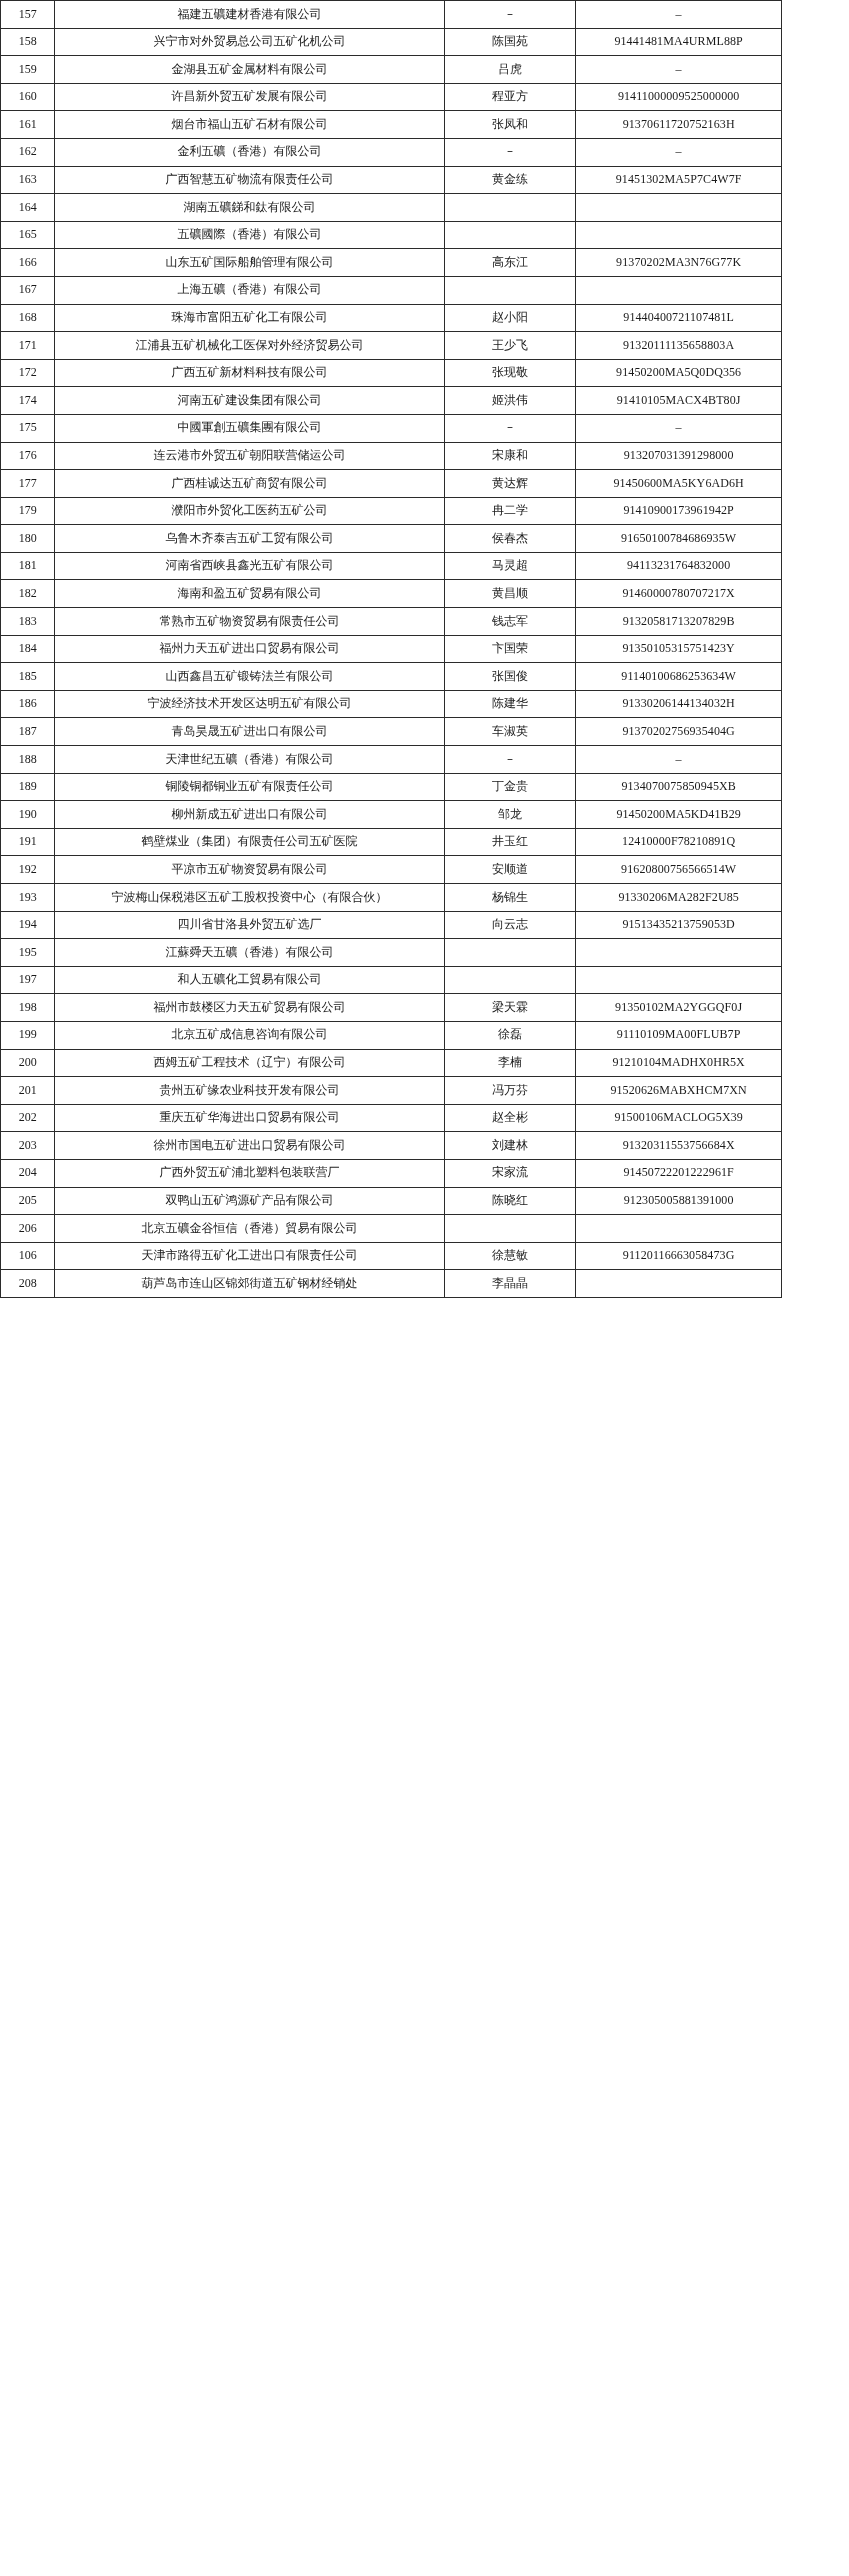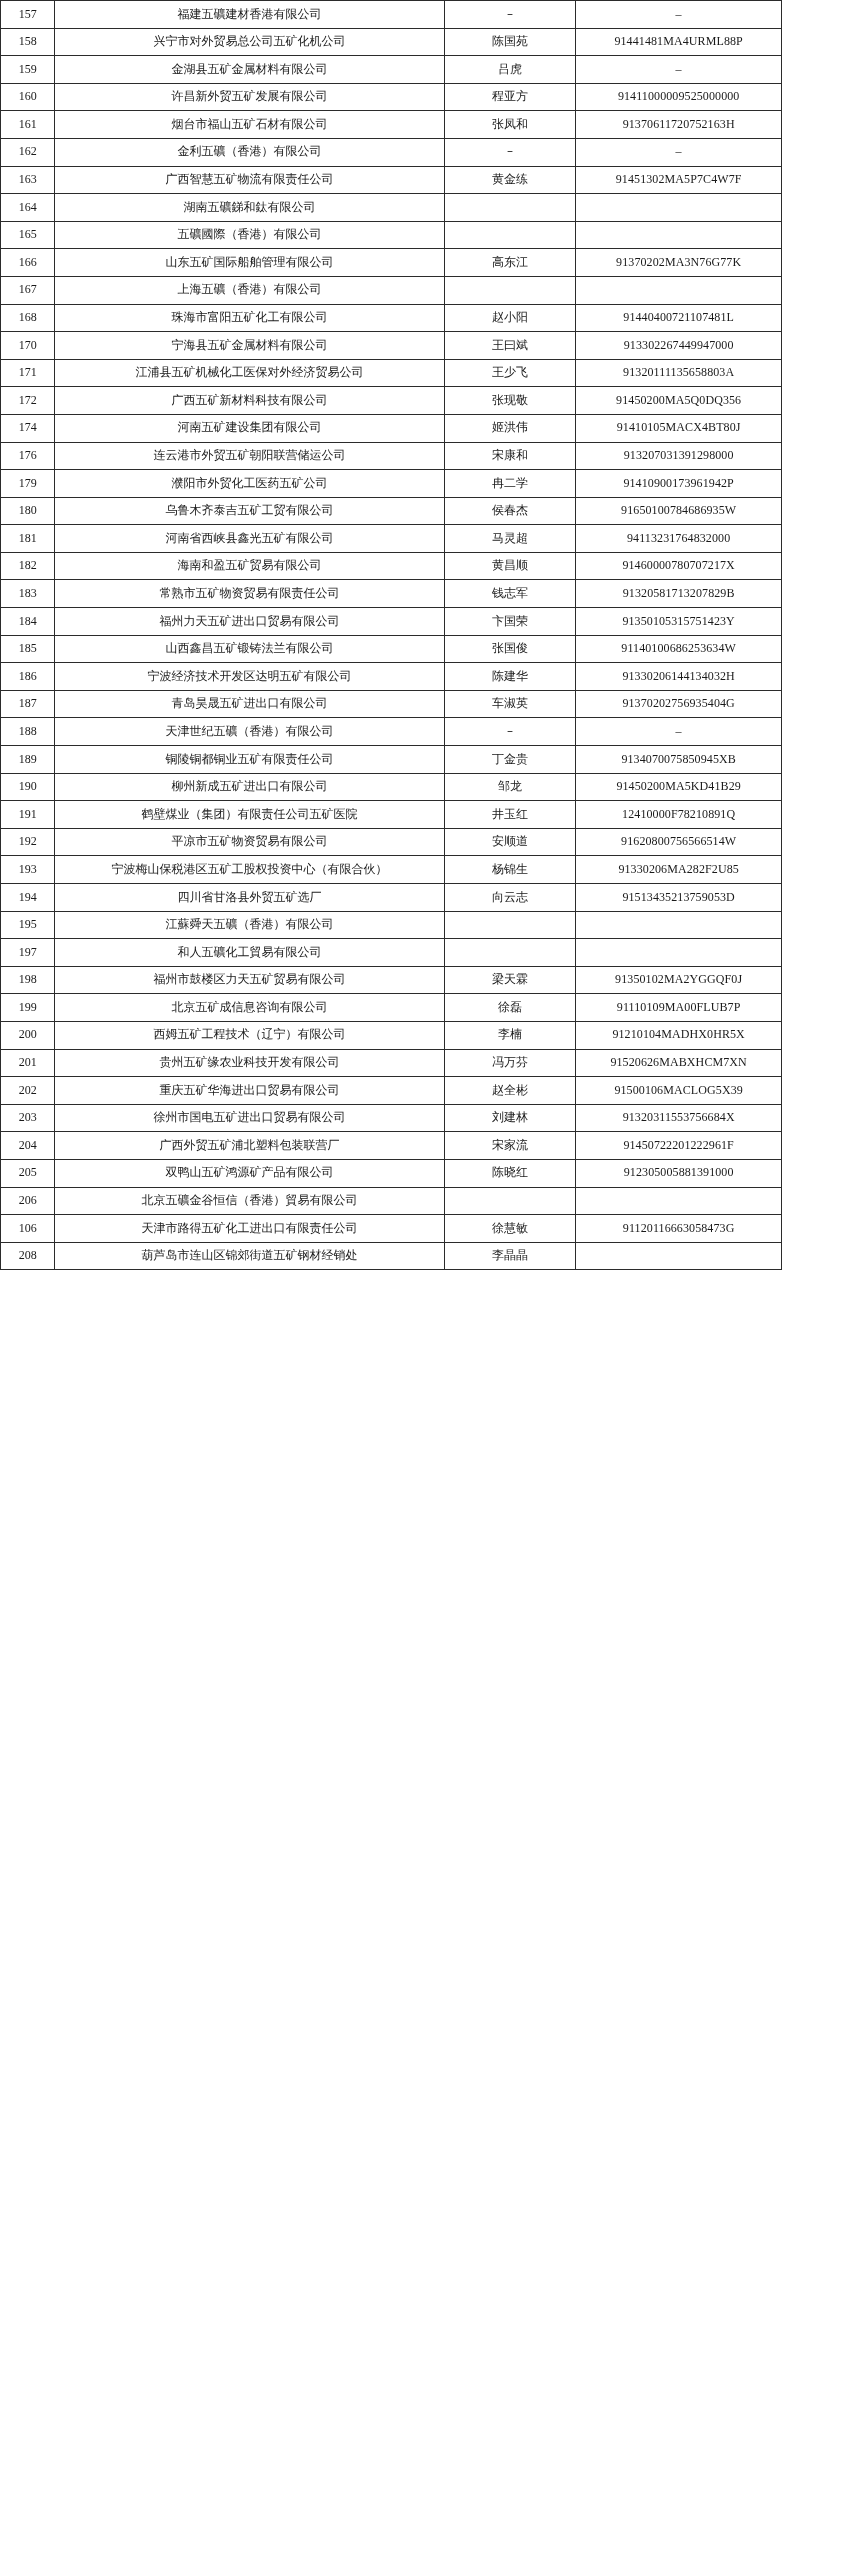--- a/index.html
+++ b/index.html
@@ -118,48 +118,54 @@
         <td class="col-person"></td>
         <td class="col-code"></td>
       </tr>
       <tr>
         <td class="col-index">168</td>
         <td class="col-name">珠海市富阳五矿化工有限公司</td>
         <td class="col-person">赵小阳</td>
         <td class="col-code">91440400721107481L</td>
       </tr>
       <tr>
-        <td class="col-index">170</td>
-        <td class="col-name">宁海县五矿金属材料有限公司</td>
-        <td class="col-person">王曰斌</td>
-        <td class="col-code">913302267449947000</td>
-      </tr>
-      <tr>
         <td class="col-index">171</td>
         <td class="col-name">江浦县五矿机械化工医保对外经济贸易公司</td>
         <td class="col-person">王少飞</td>
         <td class="col-code">91320111135658803A</td>
       </tr>
       <tr>
         <td class="col-index">172</td>
         <td class="col-name">广西五矿新材料科技有限公司</td>
         <td class="col-person">张现敬</td>
         <td class="col-code">91450200MA5Q0DQ356</td>
       </tr>
       <tr>
         <td class="col-index">174</td>
         <td class="col-name">河南五矿建设集团有限公司</td>
         <td class="col-person">姬洪伟</td>
         <td class="col-code">91410105MACX4BT80J</td>
       </tr>
       <tr>
+        <td class="col-index">175</td>
+        <td class="col-name">中國軍創五礦集團有限公司</td>
+        <td class="col-person">–</td>
+        <td class="col-code">–</td>
+      </tr>
+      <tr>
         <td class="col-index">176</td>
         <td class="col-name">连云港市外贸五矿朝阳联营储运公司</td>
         <td class="col-person">宋康和</td>
         <td class="col-code">913207031391298000</td>
+      </tr>
+      <tr>
+        <td class="col-index">177</td>
+        <td class="col-name">广西桂诚达五矿商贸有限公司</td>
+        <td class="col-person">黄达辉</td>
+        <td class="col-code">91450600MA5KY6AD6H</td>
       </tr>
       <tr>
         <td class="col-index">179</td>
         <td class="col-name">濮阳市外贸化工医药五矿公司</td>
         <td class="col-person">冉二学</td>
         <td class="col-code">91410900173961942P</td>
       </tr>
       <tr>
         <td class="col-index">180</td>
         <td class="col-name">乌鲁木齐泰吉五矿工贸有限公司</td>

